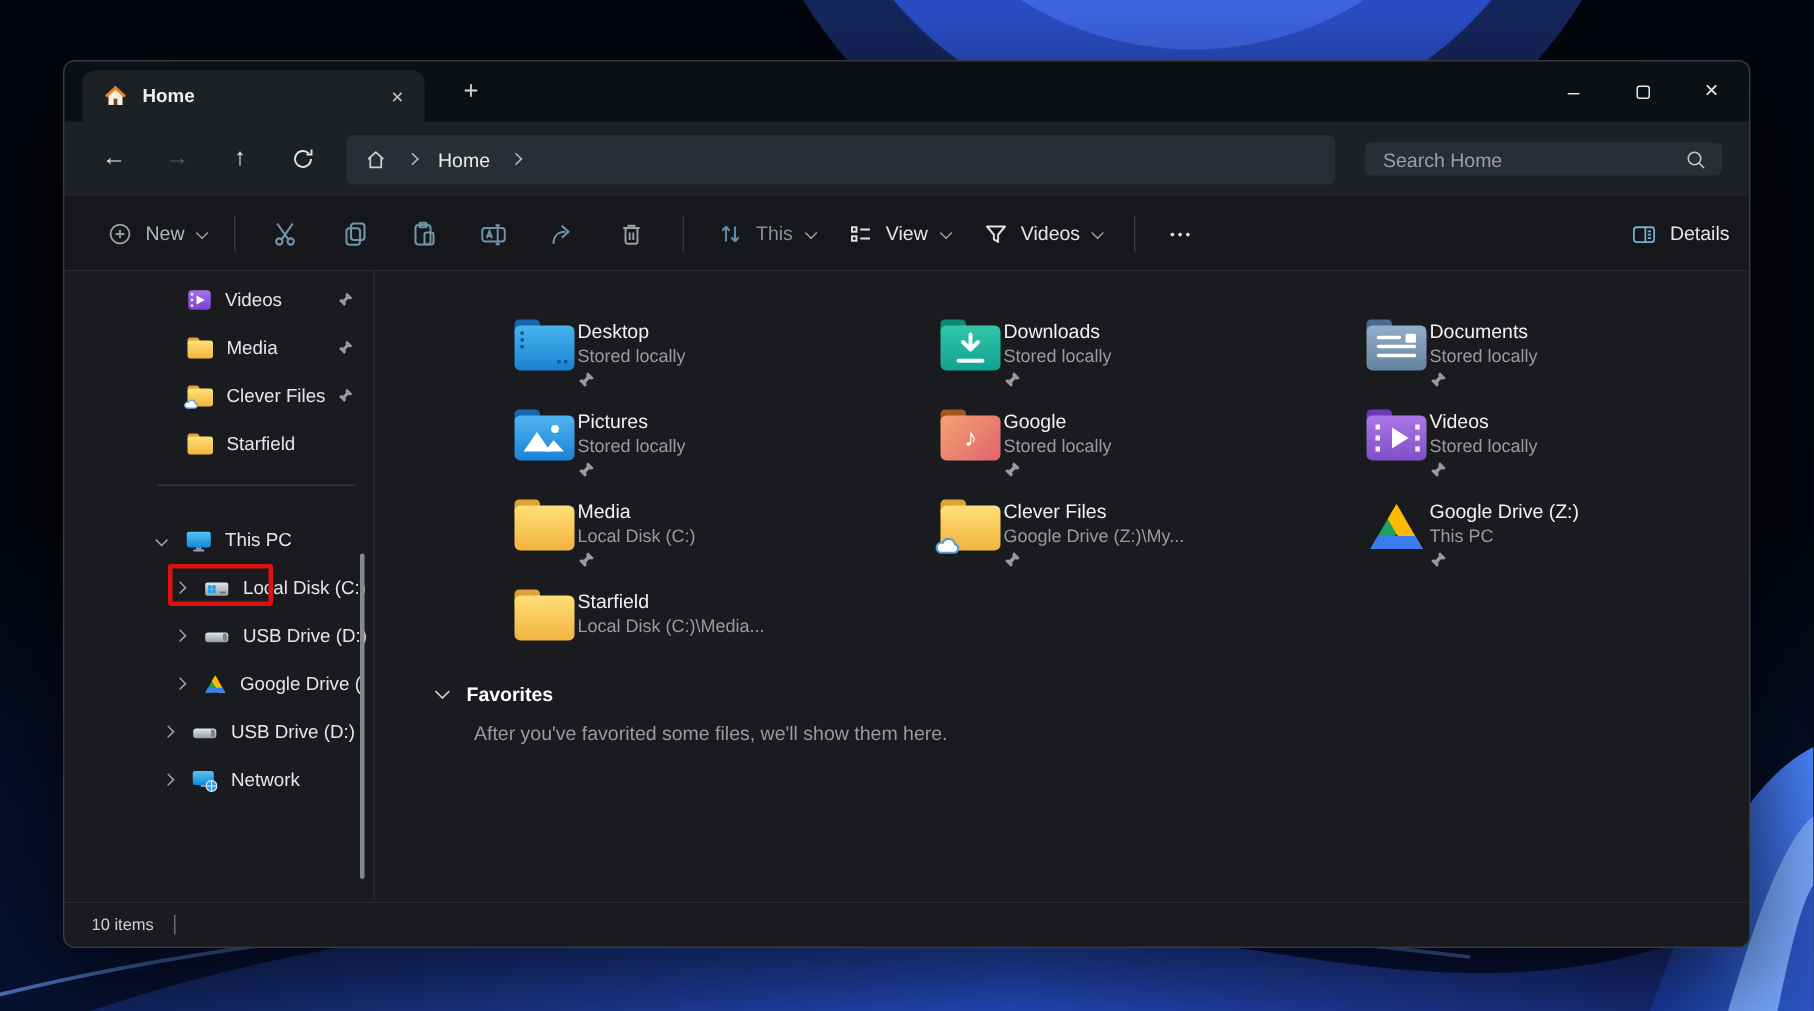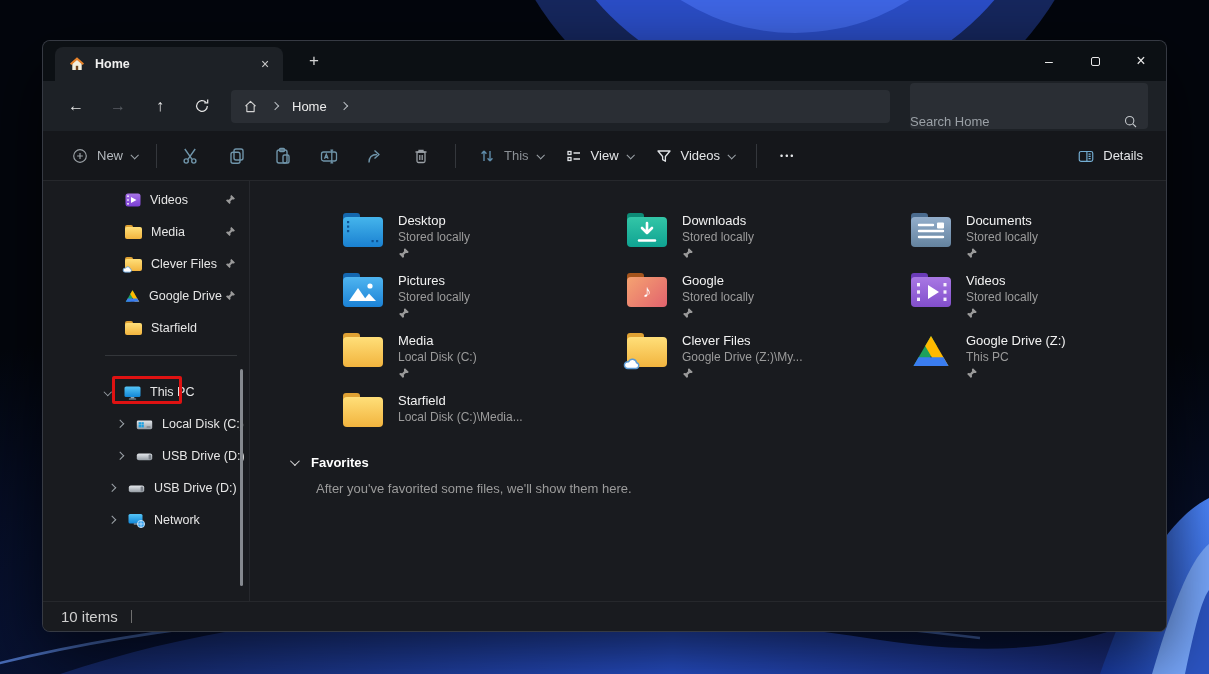--- a/index.html
+++ b/index.html
@@ -36,29 +36,29 @@
   
   .navbar { height:50px; background:#1d2126; display:flex; align-items:center;
             padding:0 18px 0 12px; flex:none; }
   .nav-btn { width:42px; height:34px; display:flex; align-items:center; justify-content:center;
              font-size:16px; color:#e4e4e4; border-radius:4px; }
   .nav-btn.disabled { color:#585d63; }
   .addressbar { flex:1; height:33px; background:#2a2e34; border-radius:4px; margin-left:8px;
                 display:flex; align-items:center; padding:0 12px; gap:12px; font-size:13px; color:#ececec; }
   .crumb-sep { width:6px; height:6px; border-right:1.3px solid #b9bdc2; border-bottom:1.3px solid #b9bdc2;
                transform:rotate(-45deg); margin:0 2px; }
-  .searchbox { width:238px; height:46px; background:#2a2e34; border-radius:4px; margin-left:20px;
-               display:flex; align-items:flex-end; padding:0 10px 0 0; }
+  .searchbox { width:238px; height:22px; background:#2a2e34; border-radius:4px; margin-left:20px;
+               display:flex; align-items:center; padding:0 10px 0 12px; }
   .searchbox input { flex:1; background:transparent; border:none; outline:none;
                      font-family:"Liberation Sans",sans-serif; font-size:13px; color:#ececec; }
   .searchbox input::placeholder { color:#9aa0a6; }
 
   
   .cmdbar { height:50px; background:#15171b; border-bottom:1px solid #26282c;
-            display:flex; align-items:center; padding:0 12px 0 20px; flex:none; }
+            display:flex; align-items:center; padding:0 2px 0 20px; flex:none; }
   .cmd-new { display:flex; align-items:center; gap:8px; padding:0 8px; height:36px;
              color:#b4b9be; font-size:13px; border-radius:4px; }
   .sep { width:1px; height:24px; background:#34373c; margin:0 11px; }
   .cmd-ic { width:46px; height:36px; display:flex; align-items:center; justify-content:center; border-radius:4px; }
   .cmd-lbl { display:flex; align-items:center; gap:8px; height:36px; padding:0 11px;
              font-size:13px; color:#e4e6e8; border-radius:4px; }
   .cmd-lbl.dim { color:#8b9096; }
   .cv { width:6px; height:6px; border-right:1.2px solid #9aa0a6; border-bottom:1.2px solid #9aa0a6;
         transform:rotate(45deg) translateY(-1px); }
   .more { font-size:9px; letter-spacing:2px; color:#e4e6e8; padding:0 12px; }
@@ -88,21 +88,21 @@
               background:#85898f; border-radius:2px; }
   .vline { width:1px; background:#26282d; flex:none; }
 
   
   .main { flex:1; padding:14px 0 0 40px; min-width:0; }
   .sec-h { display:flex; align-items:center; gap:14px; height:26px;
            font-size:13px; font-weight:700; color:#fff; }
   .sec-h .cvd { width:7px; height:7px; border-right:1.4px solid #d9d9d9; border-bottom:1.4px solid #d9d9d9;
                 transform:rotate(45deg) translateY(-2px); }
   .qa-grid { margin:14px 0 0 53px; display:grid; grid-template-columns:repeat(3,284px); grid-auto-rows:60px; }
-  .qa-item { display:flex; gap:15px; padding-top:4px; }
+  .qa-item { display:flex; gap:2px; padding-top:4px; }
   .qa-name { font-size:13px; color:#f2f2f2; line-height:16px; }
   .qa-sub  { font-size:12px; color:#9b9b9b; line-height:16px; }
   .qa-pin  { margin-top:2px; }
   .fav-h { margin-top:0; }
   .fav-text { margin:6px 0 0 26px; font-size:13px; color:#9b9b9b; }
 
   
   .fi { position:relative; width:40px; height:34px; flex:none; }
   .fi .ftab { position:absolute; top:0; left:0; width:17px; height:9px; border-radius:3px 3px 0 0; }
   .fi .fbody { position:absolute; top:4px; left:0; width:40px; height:30px; border-radius:4px; }
@@ -124,21 +124,21 @@
   .fis .ftab { position:absolute; top:0; left:0; width:8px; height:4px; border-radius:2px 2px 0 0; background:#dfa133; }
   .fis .fbody { position:absolute; top:2px; left:0; width:17px; height:12px; border-radius:2px;
                 background:linear-gradient(180deg,#ffdf79,#f2b43e); }
   .fis .cloud { position:absolute; left:-3px; bottom:-2px; }
 
   .pin-g { fill:#9a9a9a; }
 
   
   .statusbar { height:30px; flex:none; border-top:1px solid #26282c; background:#191b1f;
                display:flex; align-items:center; gap:13px; padding-left:18px;
-               font-size:15px; color:#cfcfcf; }
+               font-size:11px; color:#cfcfcf; }
   .st-div { width:1px; height:13px; background:#6f6f6f; }
 </style>
 </head>
 <body>
 
 <svg width="0" height="0" style="position:absolute">
   <defs>
     <linearGradient id="gBlue" x1="0" y1="0" x2="0" y2="1">
       <stop offset="0" stop-color="#55c5f7"></stop>
         <stop offset="1" stop-color="#1287d8"></stop>
@@ -397,29 +397,20 @@
           <svg class="cloud" width="11" height="7">
               <use href="#ic-cloud"></use>
             </svg>
         </span>
         <span>Clever Files</span>
         <svg class="s-pin pin-g" width="11" height="11">
             <use href="#ic-pin"></use>
           </svg>
       </div>
       <div class="s-item">
-        <svg width="15" height="14">
-            <use href="#ic-gdrive"></use>
-          </svg>
-        <span>Google Drive</span>
-        <svg class="s-pin pin-g" width="11" height="11">
-            <use href="#ic-pin"></use>
-          </svg>
-      </div>
-      <div class="s-item">
         <span class="fis">
             <i class="ftab"></i>
             <i class="fbody"></i>
           </span>
         <span>Starfield</span>
       </div>
 
       <div class="s-div"></div>
 
       <div class="tree">
@@ -442,20 +433,29 @@
           <span>Local Disk (C:)</span>
         </div>
         <div class="t-item lvl1">
           <span class="t-chev">
               <i class="r"></i>
             </span>
           <svg width="17" height="15">
               <use href="#ic-usb"></use>
             </svg>
           <span>USB Drive (D:)</span>
+        </div>
+        <div class="t-item lvl1">
+          <span class="t-chev">
+              <i class="r"></i>
+            </span>
+          <svg width="15" height="14">
+              <use href="#ic-gdrive"></use>
+            </svg>
+          <span>Google Drive (</span>
         </div>
         <div class="t-item lvl0b">
           <span class="t-chev">
               <i class="r"></i>
             </span>
           <svg width="17" height="15">
               <use href="#ic-usb"></use>
             </svg>
           <span>USB Drive (D:)</span>
         </div>

